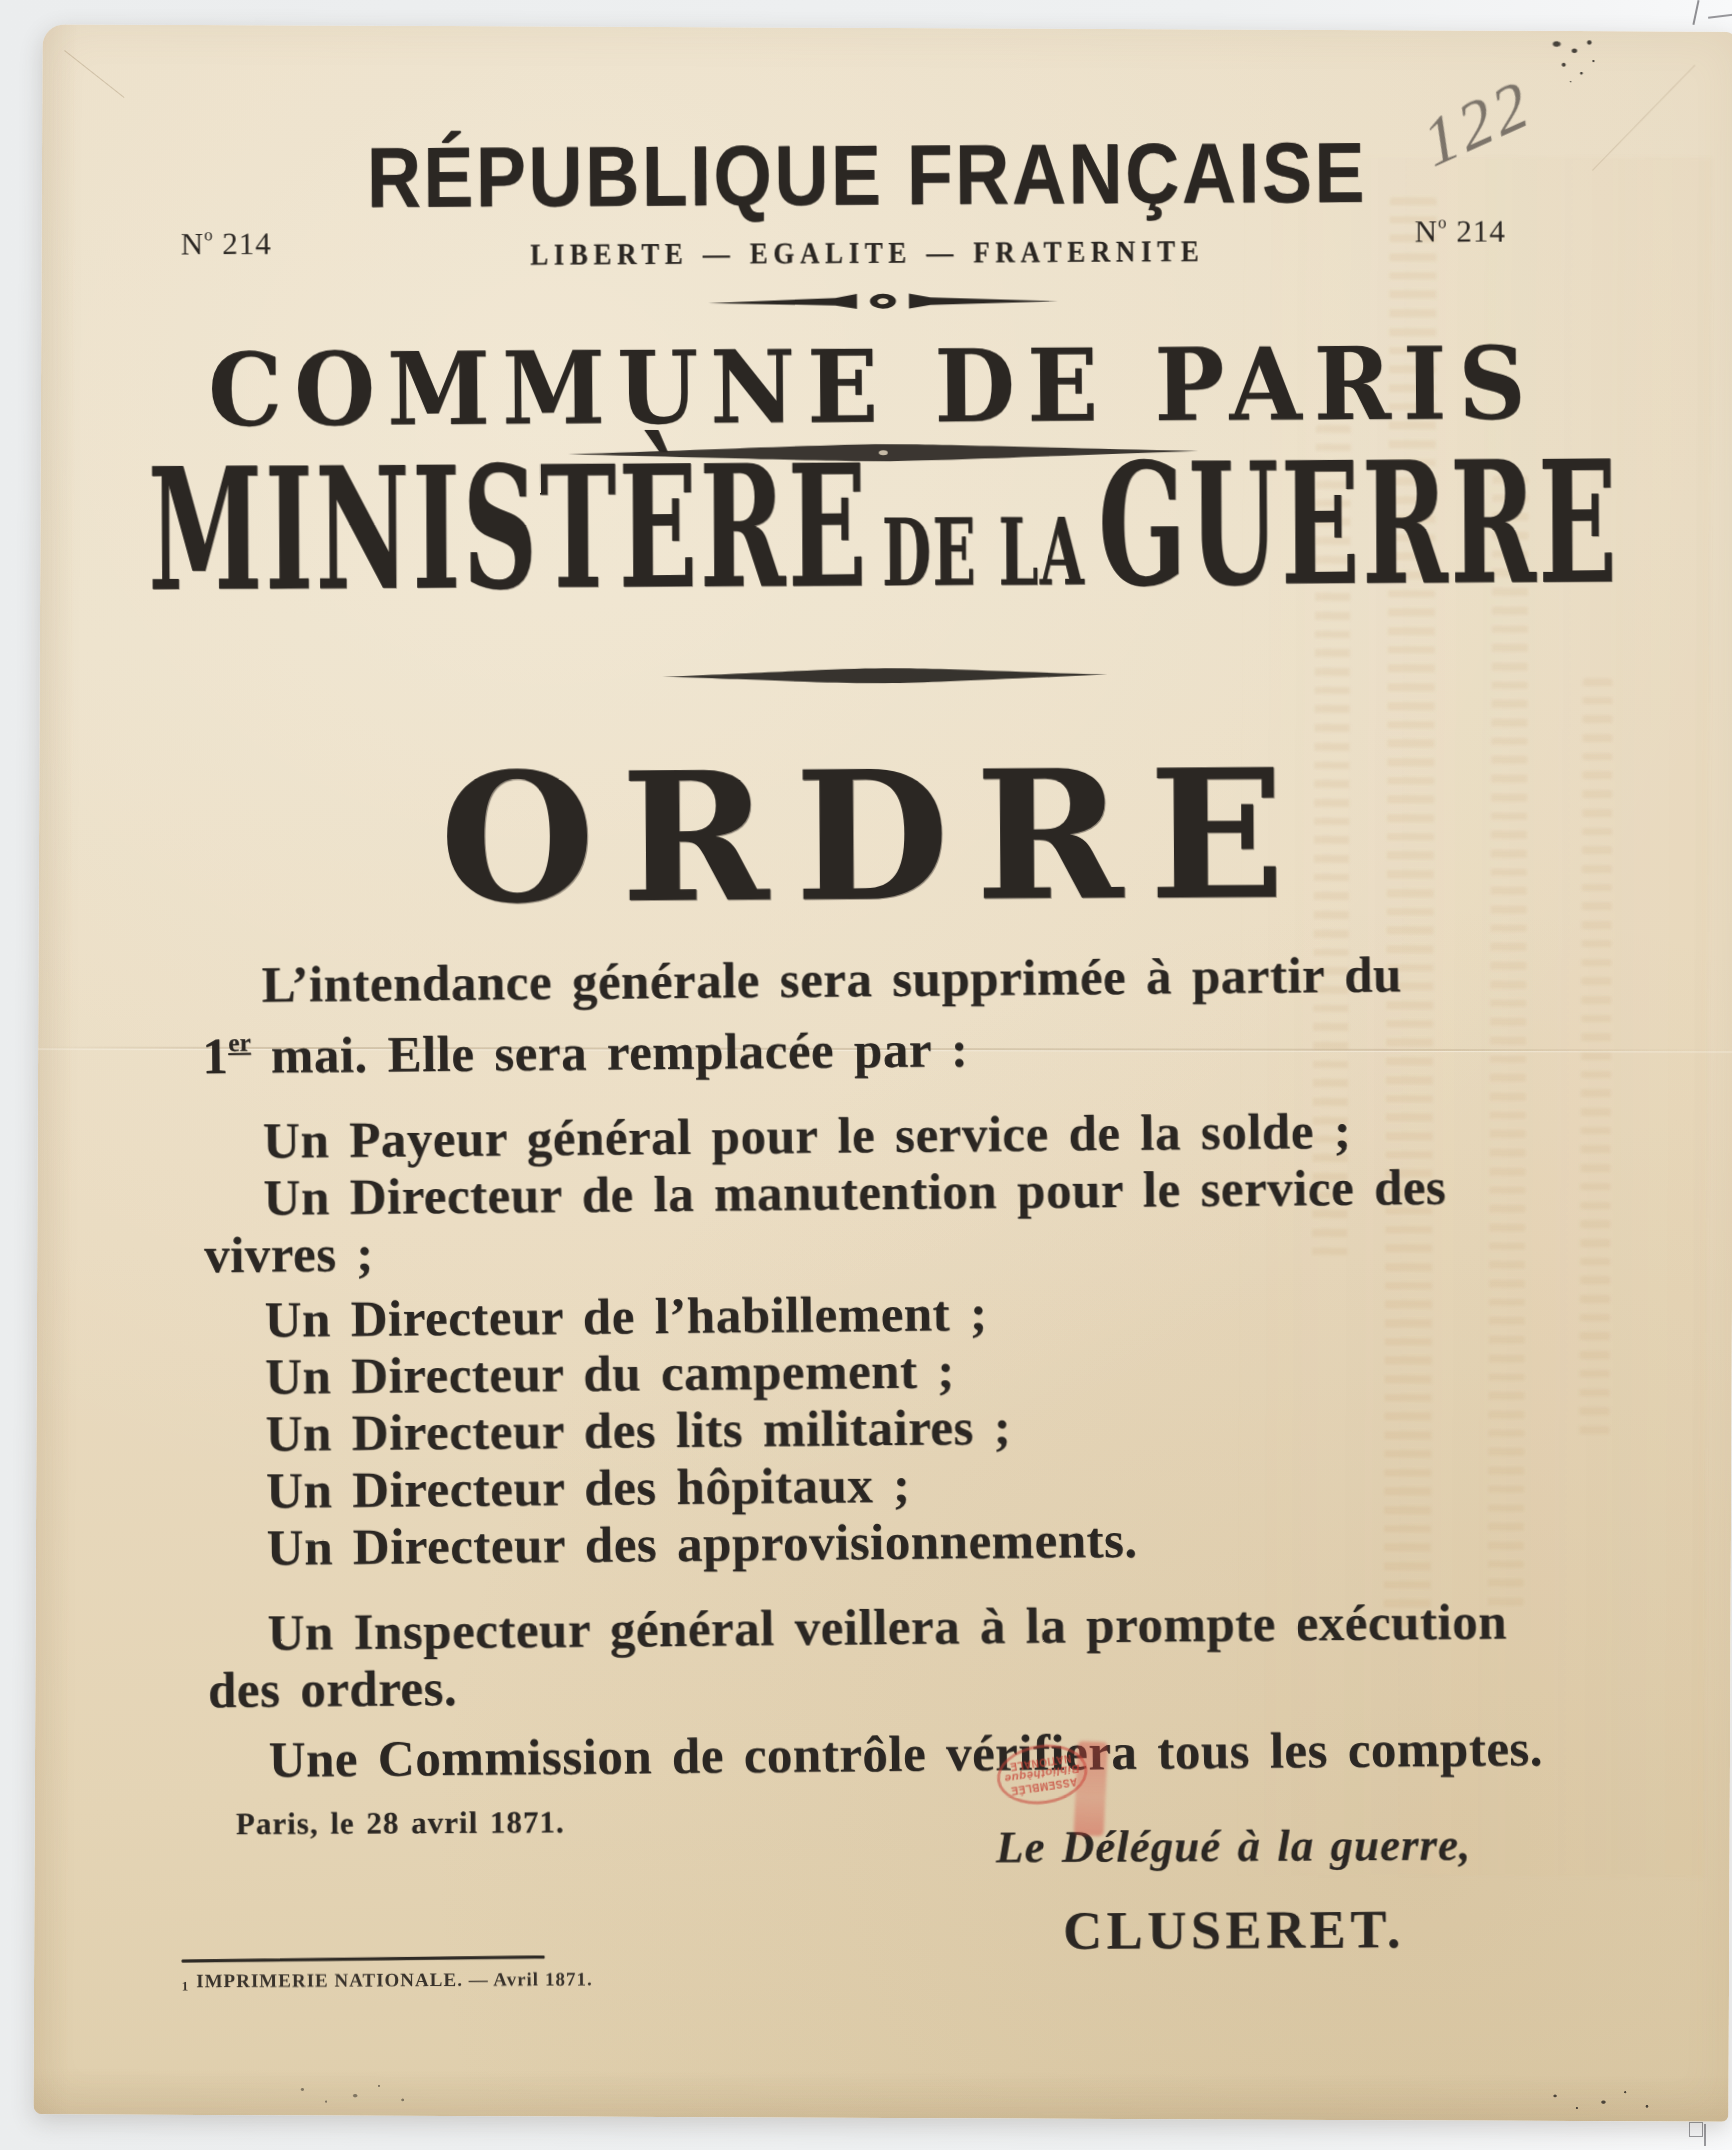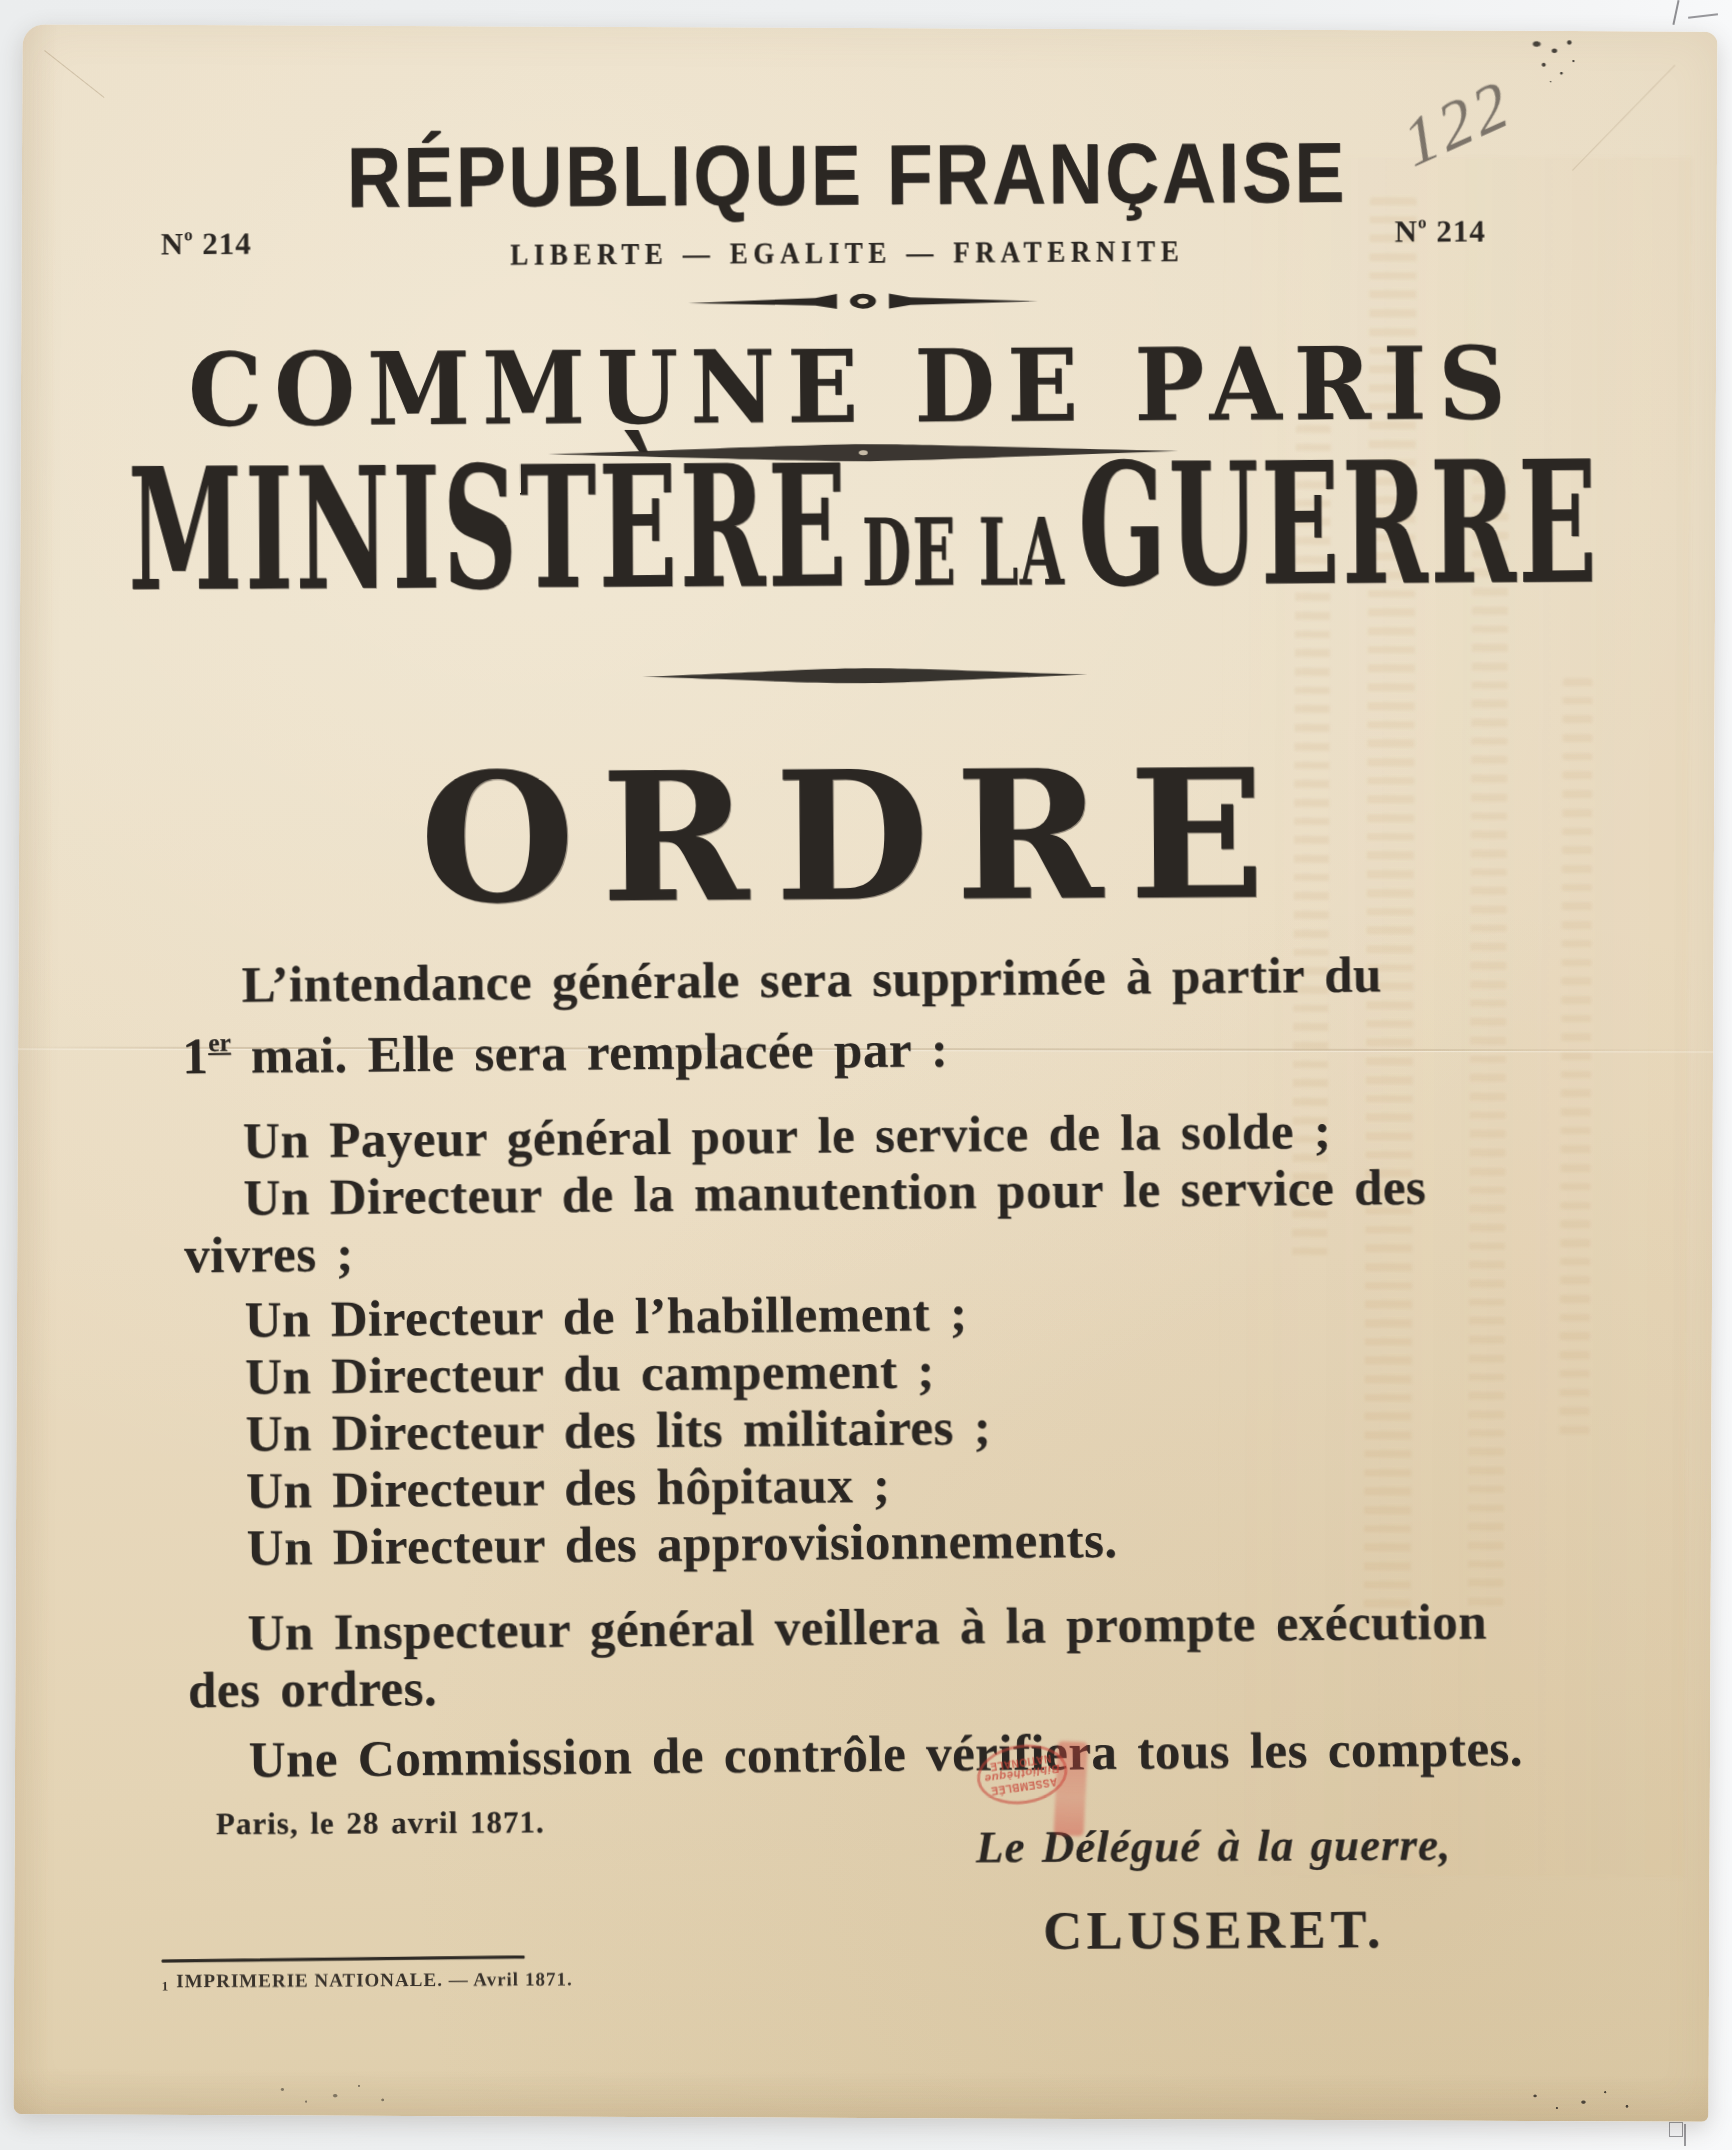--- a/index.html
+++ b/index.html
@@ -3,21 +3,21 @@
 <meta charset="utf-8">
 <title>Commune de Paris — Ordre n°214</title>
 <style>
   html,body{margin:0;padding:0;width:1733px;height:2151px;overflow:hidden;}
   body{
     background:
       linear-gradient(90deg,#ebedee 0%,#eef0f1 70%,#f4f5f6 92%,#f8f9fa 100%);
     font-family:"Liberation Serif","DejaVu Serif",serif;
     position:relative;
   }
-  .backdrop{position:absolute;inset:0;}
+  .backdrop{position:absolute;inset:0;margin-left:20px;}
   
   .paper{
     position:absolute;left:17.7px;top:28px;width:1695px;height:2090px;
     transform:rotate(0.25deg);transform-origin:50% 50%;
     border-radius:22px 13px 7px 9px;
     background:
       radial-gradient(120% 90% at 30% 18%, rgba(255,250,238,.35), transparent 60%),
       radial-gradient(95% 75% at 82% 88%, rgba(178,148,102,.16), transparent 62%),
       linear-gradient(175deg,#e9dcc4 0%,#eadec6 28%,#e9dabf 55%,#e4d4b5 80%,#ddcca9 100%);
     box-shadow:0 7px 23px rgba(70,62,52,.20), inset 0 0 46px rgba(150,122,80,.10);
@@ -29,21 +29,21 @@
   .content{position:absolute;inset:0;transform:rotate(-0.55deg);transform-origin:42% 45%;color:#2b2723;}
 
   
   .rep-title{
     position:absolute;top:99px;left:0;right:30px;text-align:center;
     font-family:"Liberation Sans","DejaVu Sans",sans-serif;font-weight:bold;
     font-size:75px;letter-spacing:2.5px;transform:scaleY(1.14);transform-origin:top center;
     text-shadow:0.5px 0.5px 0 rgba(40,34,28,.45), -0.5px 0 0 rgba(40,34,28,.28);
     white-space:nowrap;
   }
-  .issue{position:absolute;font-size:31px;font-weight:bold;letter-spacing:1px;white-space:nowrap;}
+  .issue{position:absolute;font-size:31px;font-weight:normal;letter-spacing:1px;white-space:nowrap;}
   .issue sup{font-size:55%;vertical-align:14px;}
   .issue-left{left:146px;top:195px;}
   .issue-right{left:1380px;top:189px;}
   .motto{
     position:absolute;top:211px;left:0;right:30px;text-align:center;
     font-size:27px;font-weight:bold;letter-spacing:5.6px;word-spacing:2px;white-space:nowrap;
     transform:scaleY(1.12);text-shadow:0.3px 0.3px 0 rgba(40,34,28,.4);
   }
   .orn1{position:absolute;top:263px;left:50%;margin-left:-177px;}
   .commune{

